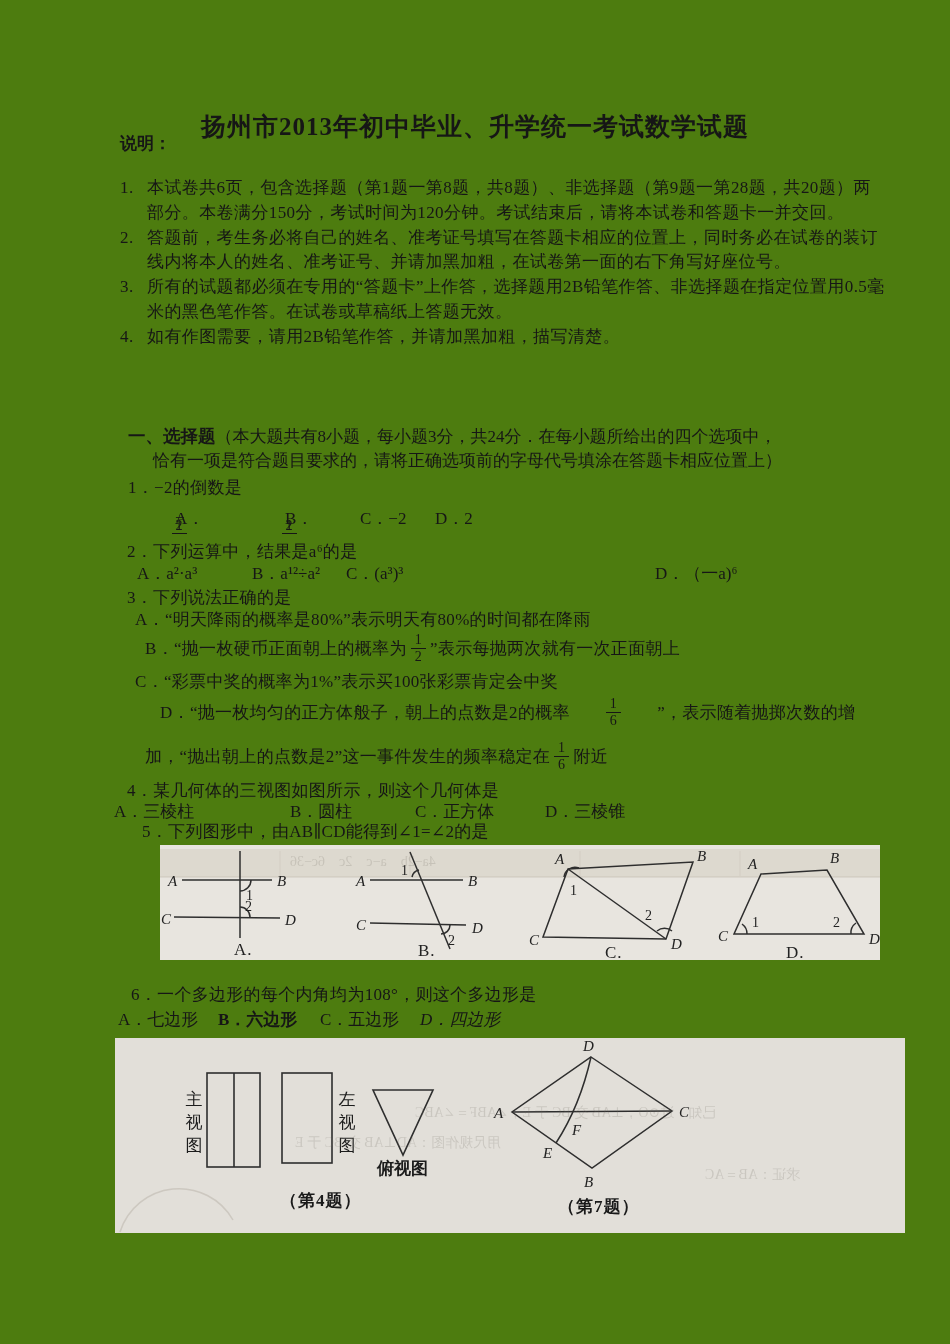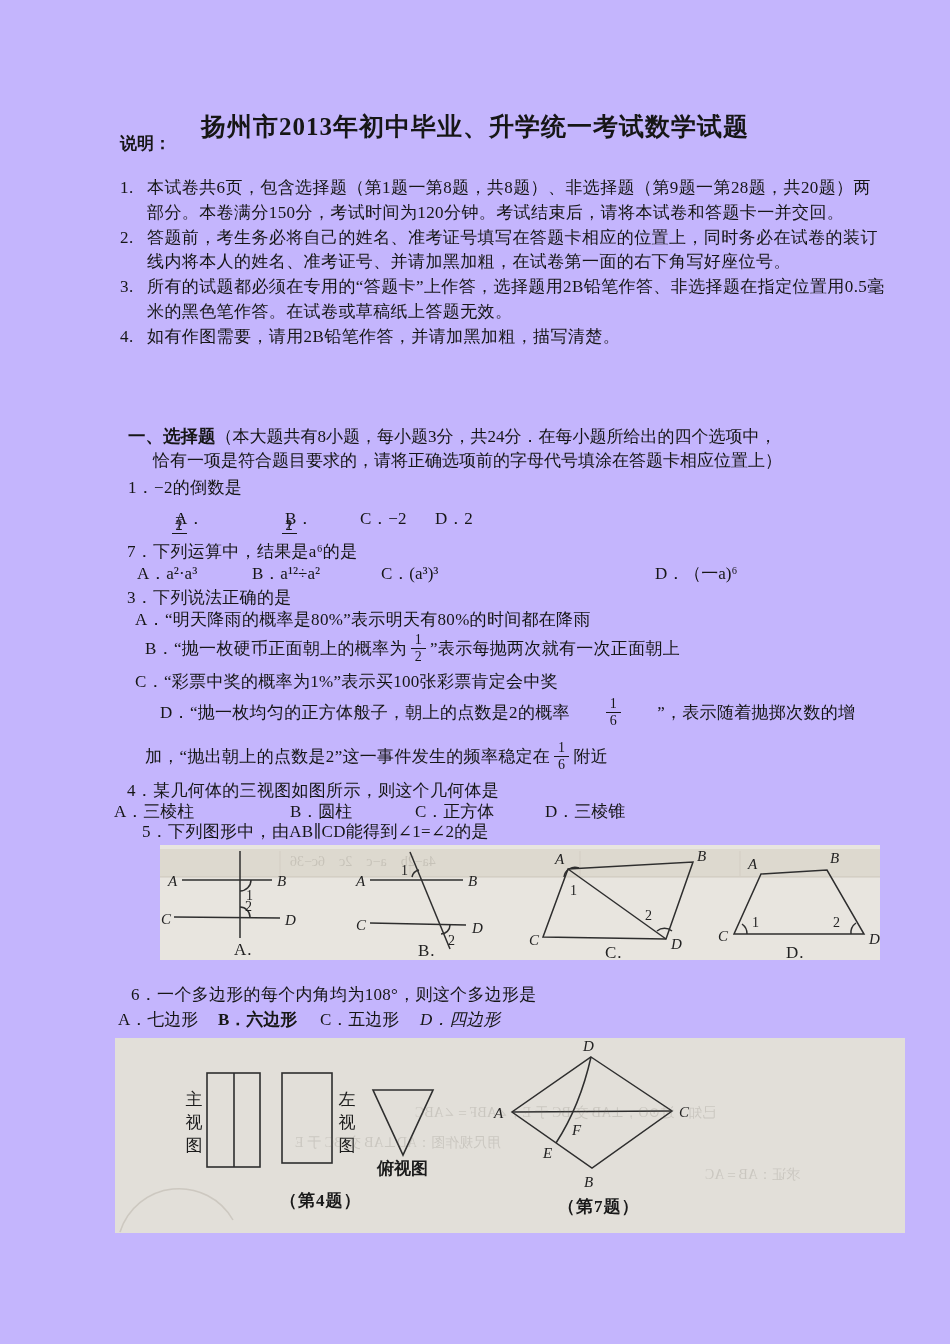--- a/index.html
+++ b/index.html
@@ -1,16 +1,16 @@
 <!DOCTYPE html>
 <html><head>
 <meta charset="utf-8">
 <style>
   html,body{margin:0;padding:0;background:#ffffff;}
-  .page{position:relative;width:950px;height:1344px;background:#c4b5fd;overflow:hidden;
+  .page{position:relative;width:950px;height:1344px;background:#4d7c0f;overflow:hidden;
         font-family:"Liberation Serif","DejaVu Serif","DejaVu Sans",serif;color:#161616;}
   .abs{position:absolute;}
   .title{left:0;right:0;top:110px;text-align:center;font-size:25px;font-weight:bold;letter-spacing:1px;}
   .notes-header{left:120px;top:132px;font-size:17px;font-weight:bold;text-align:right;}
   .notes{left:120px;top:176px;width:766px;font-size:17px;line-height:24.8px;letter-spacing:.4px;}
   .note{display:flex;}
   .note-num{flex:none;width:27px;}
   .note-text{flex:1;}
   .sec-heading{left:128px;top:424px;width:780px;font-size:17px;line-height:24px;white-space:nowrap;}
   .sec-heading .bold{font-weight:bold;font-size:17.5px;}
@@ -83,25 +83,25 @@
       <span>B．</span>
       <span class="frac">
           <span class="fnum">1</span>
           <span class="fden">2</span>
         </span>
     </span>
     <span class="opt" style="left:238px;">C．−2</span>
     <span class="opt" style="left:313px;">D．2</span>
   </div>
 
-  <div class="abs stem" style="left:127px;top:540px;">7．下列运算中，结果是a⁶的是</div>
+  <div class="abs stem" style="left:127px;top:540px;">2．下列运算中，结果是a⁶的是</div>
   <div class="abs opts" style="left:122px;top:562px;">
     <span style="left:15px;">A．a²·a³</span>
     <span style="left:130px;">B．a¹²÷a²</span>
-    <span style="left:224px;margin-left:35px;">C．(a³)³</span>
+    <span style="left:224px;">C．(a³)³</span>
     <span style="left:533px;">D．（一a)⁶</span>
   </div>
 
   <div class="abs stem" style="left:127px;top:586px;">3．下列说法正确的是</div>
   <div class="abs stem" style="left:135px;top:608px;">A．“明天降雨的概率是80%”表示明天有80%的时间都在降雨</div>
   <div class="abs fracline" style="left:145px;top:628px;height:40px;">
     <span>B．“抛一枚硬币正面朝上的概率为</span>
     <span class="frac">
         <span class="fnum">1</span>
         <span class="fden">2</span>

